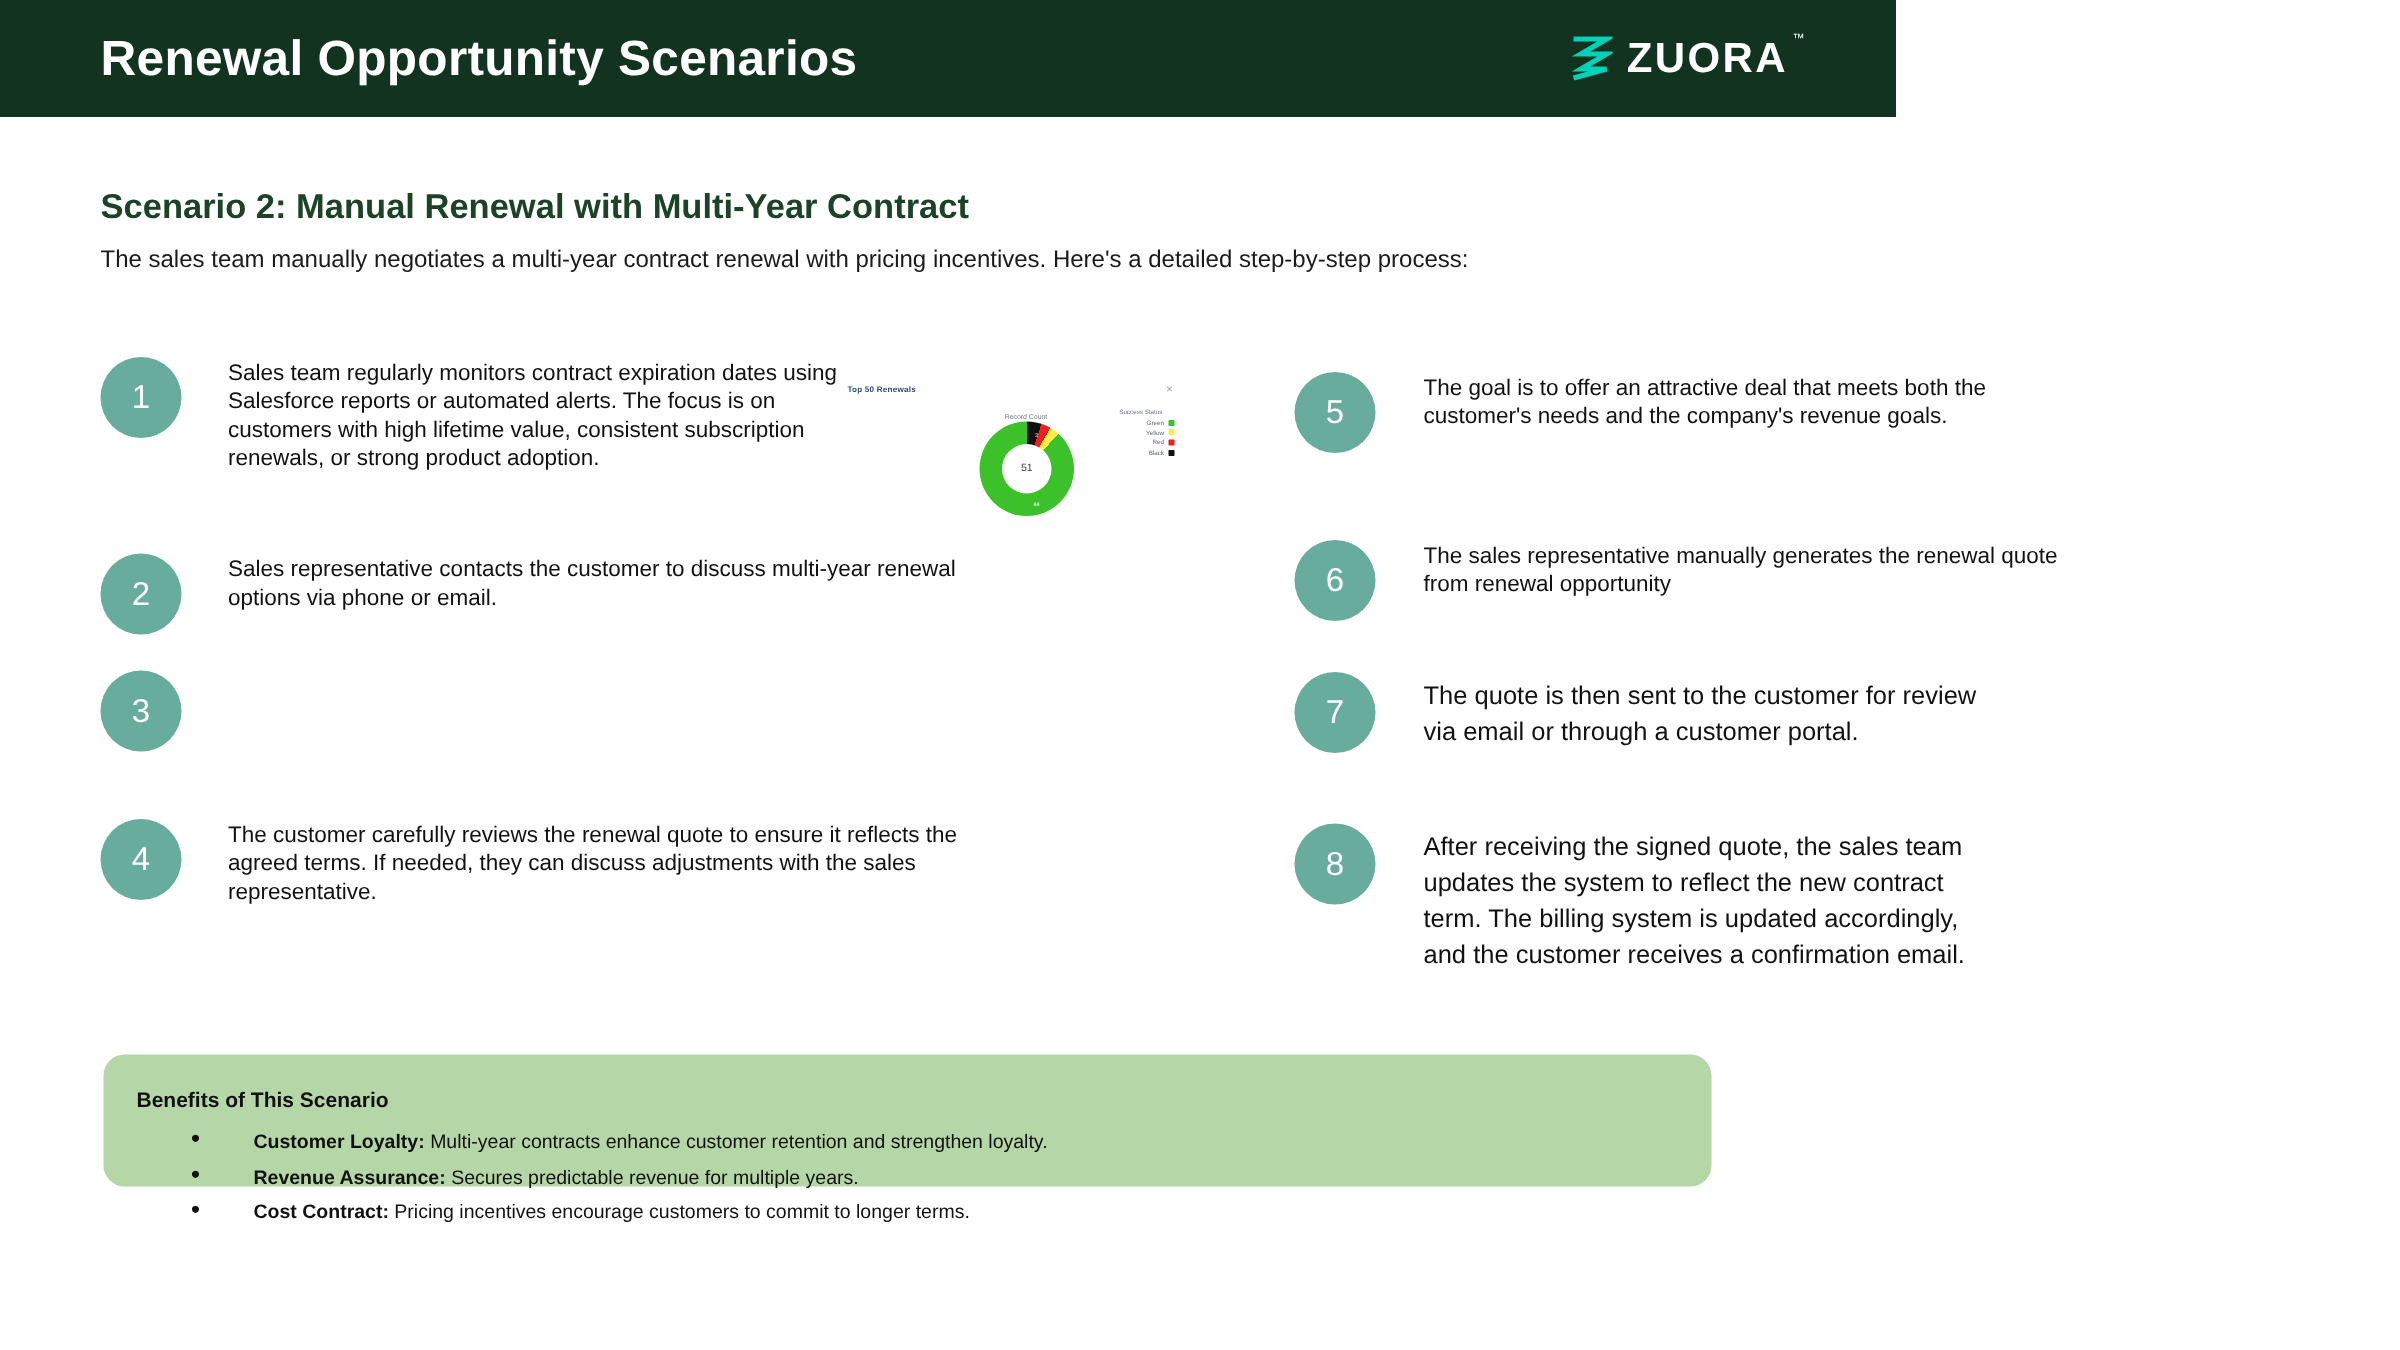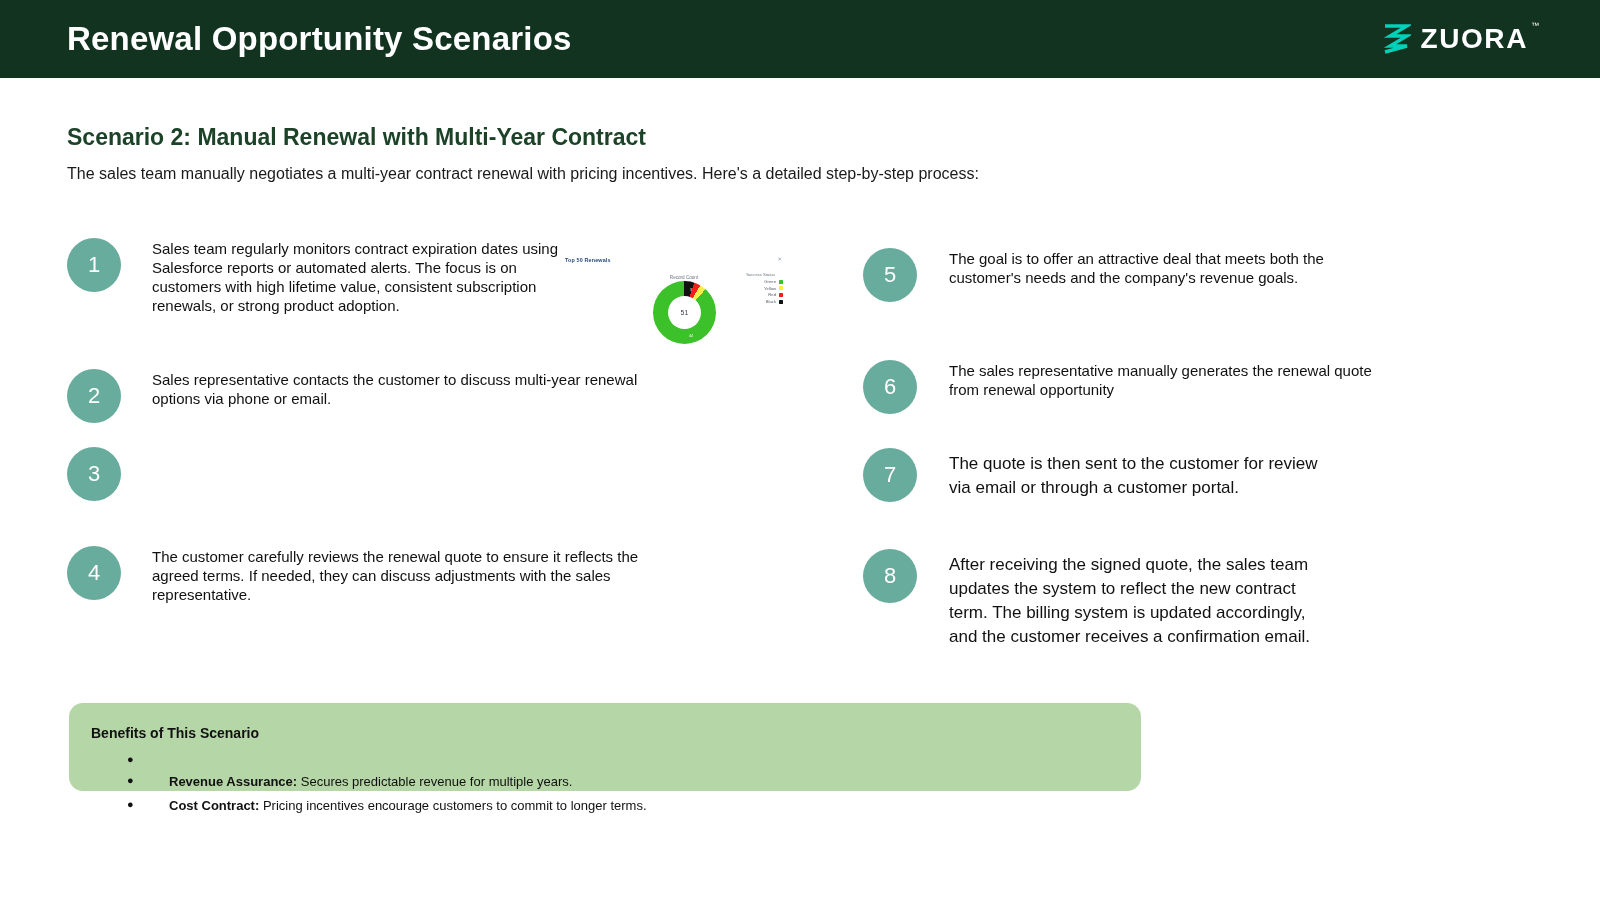--- a/index.html
+++ b/index.html
@@ -9,21 +9,21 @@
     height: 900px;
     background: #ffffff;
     font-family: "Liberation Sans", sans-serif;
     overflow: hidden;
   }
 
   
   .header {
     position: absolute;
     left: 0; top: 0;
-    width: 1600px;
+    width: 1264px;
     height: 78px;
     background: #12331f;
     display: flex;
     align-items: center;
     justify-content: space-between;
   }
   .header-title {
     color: #ffffff;
     font-size: 33px;
     font-weight: bold;
@@ -325,20 +325,21 @@
       <i class="sw" style="background:#111111"></i>
     </div>
   </div>
 </div>
 
 <div class="benefits">
   <div class="benefits-title">Benefits of This Scenario</div>
 
   <div class="benefit-item">
     <span class="benefit-bullet">●</span>
+    <span><b>Customer Loyalty:</b><span> Multi-year contracts enhance customer retention and strengthen loyalty.</span></span>
   </div>
 
   <div class="benefit-item">
     <span class="benefit-bullet">●</span>
     <span><b>Revenue Assurance:</b><span> Secures predictable revenue for multiple years.</span></span>
   </div>
 
   <div class="benefit-item">
     <span class="benefit-bullet">●</span>
     <span><b>Cost Contract:</b><span> Pricing incentives encourage customers to commit to longer terms.</span></span>

